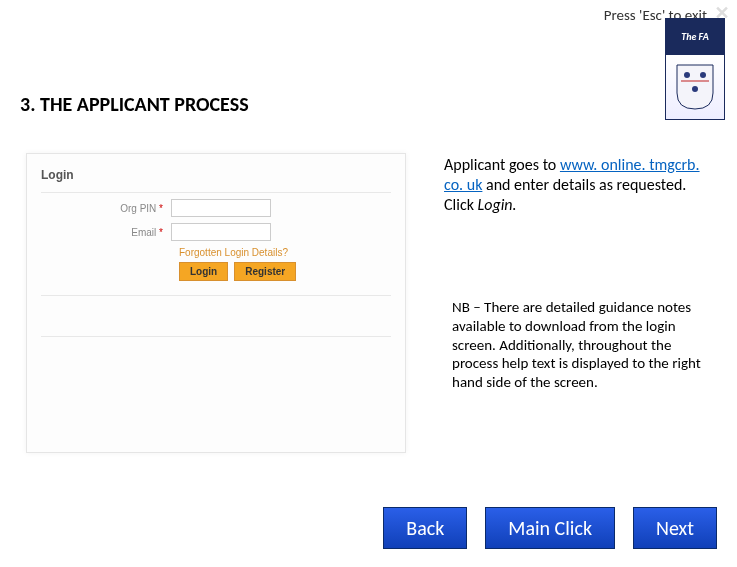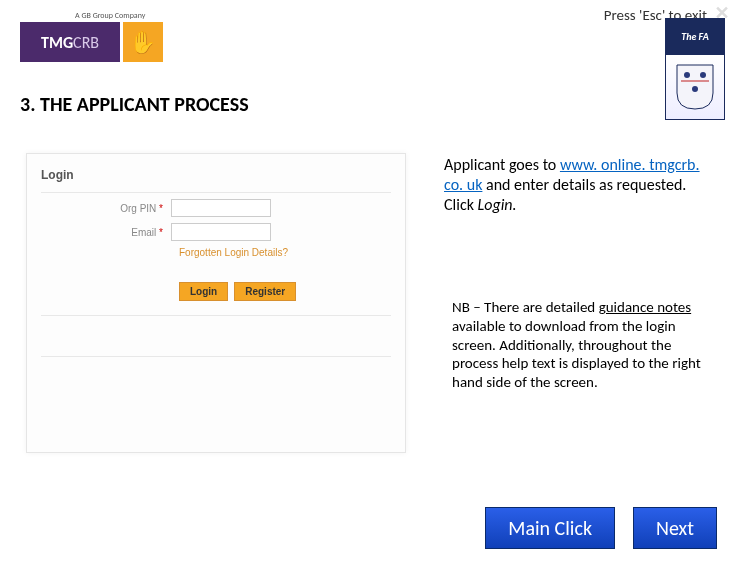--- a/index.html
+++ b/index.html
@@ -144,21 +144,21 @@
     width: 100px;
     height: 18px;
     border: 1px solid #ccc;
     background: #fff;
   }
   .forgot {
     font-size: 10px;
     color: #d8902e;
     margin-left: 138px;
     margin-top: 4px;
-    margin-bottom: 24px;
+    margin-bottom: 4px;
   }
   .btn-row {
     margin-left: 138px;
     display: flex;
     gap: 6px;
   }
   .orange-btn {
     background: #f5a623;
     border: 1px solid #d8902e;
     color: #333;
@@ -179,21 +179,21 @@
   .instructions .login-word { font-style: italic; }
   .nb-block {
     position: absolute;
     top: 298px;
     left: 452px;
     width: 256px;
     font-size: 15px;
     color: #000;
     line-height: 1.25;
   }
-  .nb-block .underline { text-decoration: underline; }
+  .nb-block .underline { }
   .nav-buttons {
     position: absolute;
     bottom: 18px;
     right: 20px;
     display: flex;
     gap: 18px;
   }
   .nav-btn {
     background: #1a4fd8;
     background: linear-gradient(#2a5fe8, #1040b8);
@@ -217,30 +217,20 @@
       <svg width="40" height="48" viewBox="0 0 40 48">
         <path d="M2 2 H38 V30 Q38 46 20 46 Q2 46 2 30 Z" fill="#f4f4fa" stroke="#1a2a5c" stroke-width="1"></path>
         <circle cx="12" cy="12" r="3" fill="#2a3a7c"></circle>
         <circle cx="28" cy="12" r="3" fill="#2a3a7c"></circle>
         <circle cx="20" cy="26" r="3" fill="#2a3a7c"></circle>
         <path d="M6 18 H34" stroke="#c02020" stroke-width="1"></path>
       </svg>
     </div>
   </div>
 
-  <div class="tmg-group">
-    <div class="tmg-tag">A GB Group Company</div>
-    <div class="tmg-logos">
-      <div class="tmg-box">
-        <span>TMG</span>
-          <span class="light">CRB</span>
-      </div>
-      <div class="hand-box">✋</div>
-    </div>
-  </div>
 </div>
 
 <div class="section-title">3. THE APPLICANT PROCESS</div>
 
 <div class="login-screenshot">
   <div class="panel-title">Login</div>
   <hr>
   <div class="form-row">
     <label><span>Org PIN</span> <span class="req">*</span></label>
     <div class="fake-input"></div>
@@ -260,15 +250,16 @@
 
 <div class="instructions">
   <span>Applicant goes to </span><a href="#">www. online. tmgcrb. co. uk</a><span> and enter details as requested. Click </span><span class="login-word">Login.</span>
 </div>
 
 <div class="nb-block">
   <span>NB – There are detailed </span><span class="underline">guidance notes</span><span> available to download from the login screen. Additionally, throughout the process help text is displayed to the right hand side of the screen.</span>
 </div>
 
 <div class="nav-buttons">
+  <button class="nav-btn">Back</button>
   <button class="nav-btn">Main Click</button>
   <button class="nav-btn">Next</button>
 </div>
 
 </body></html>

